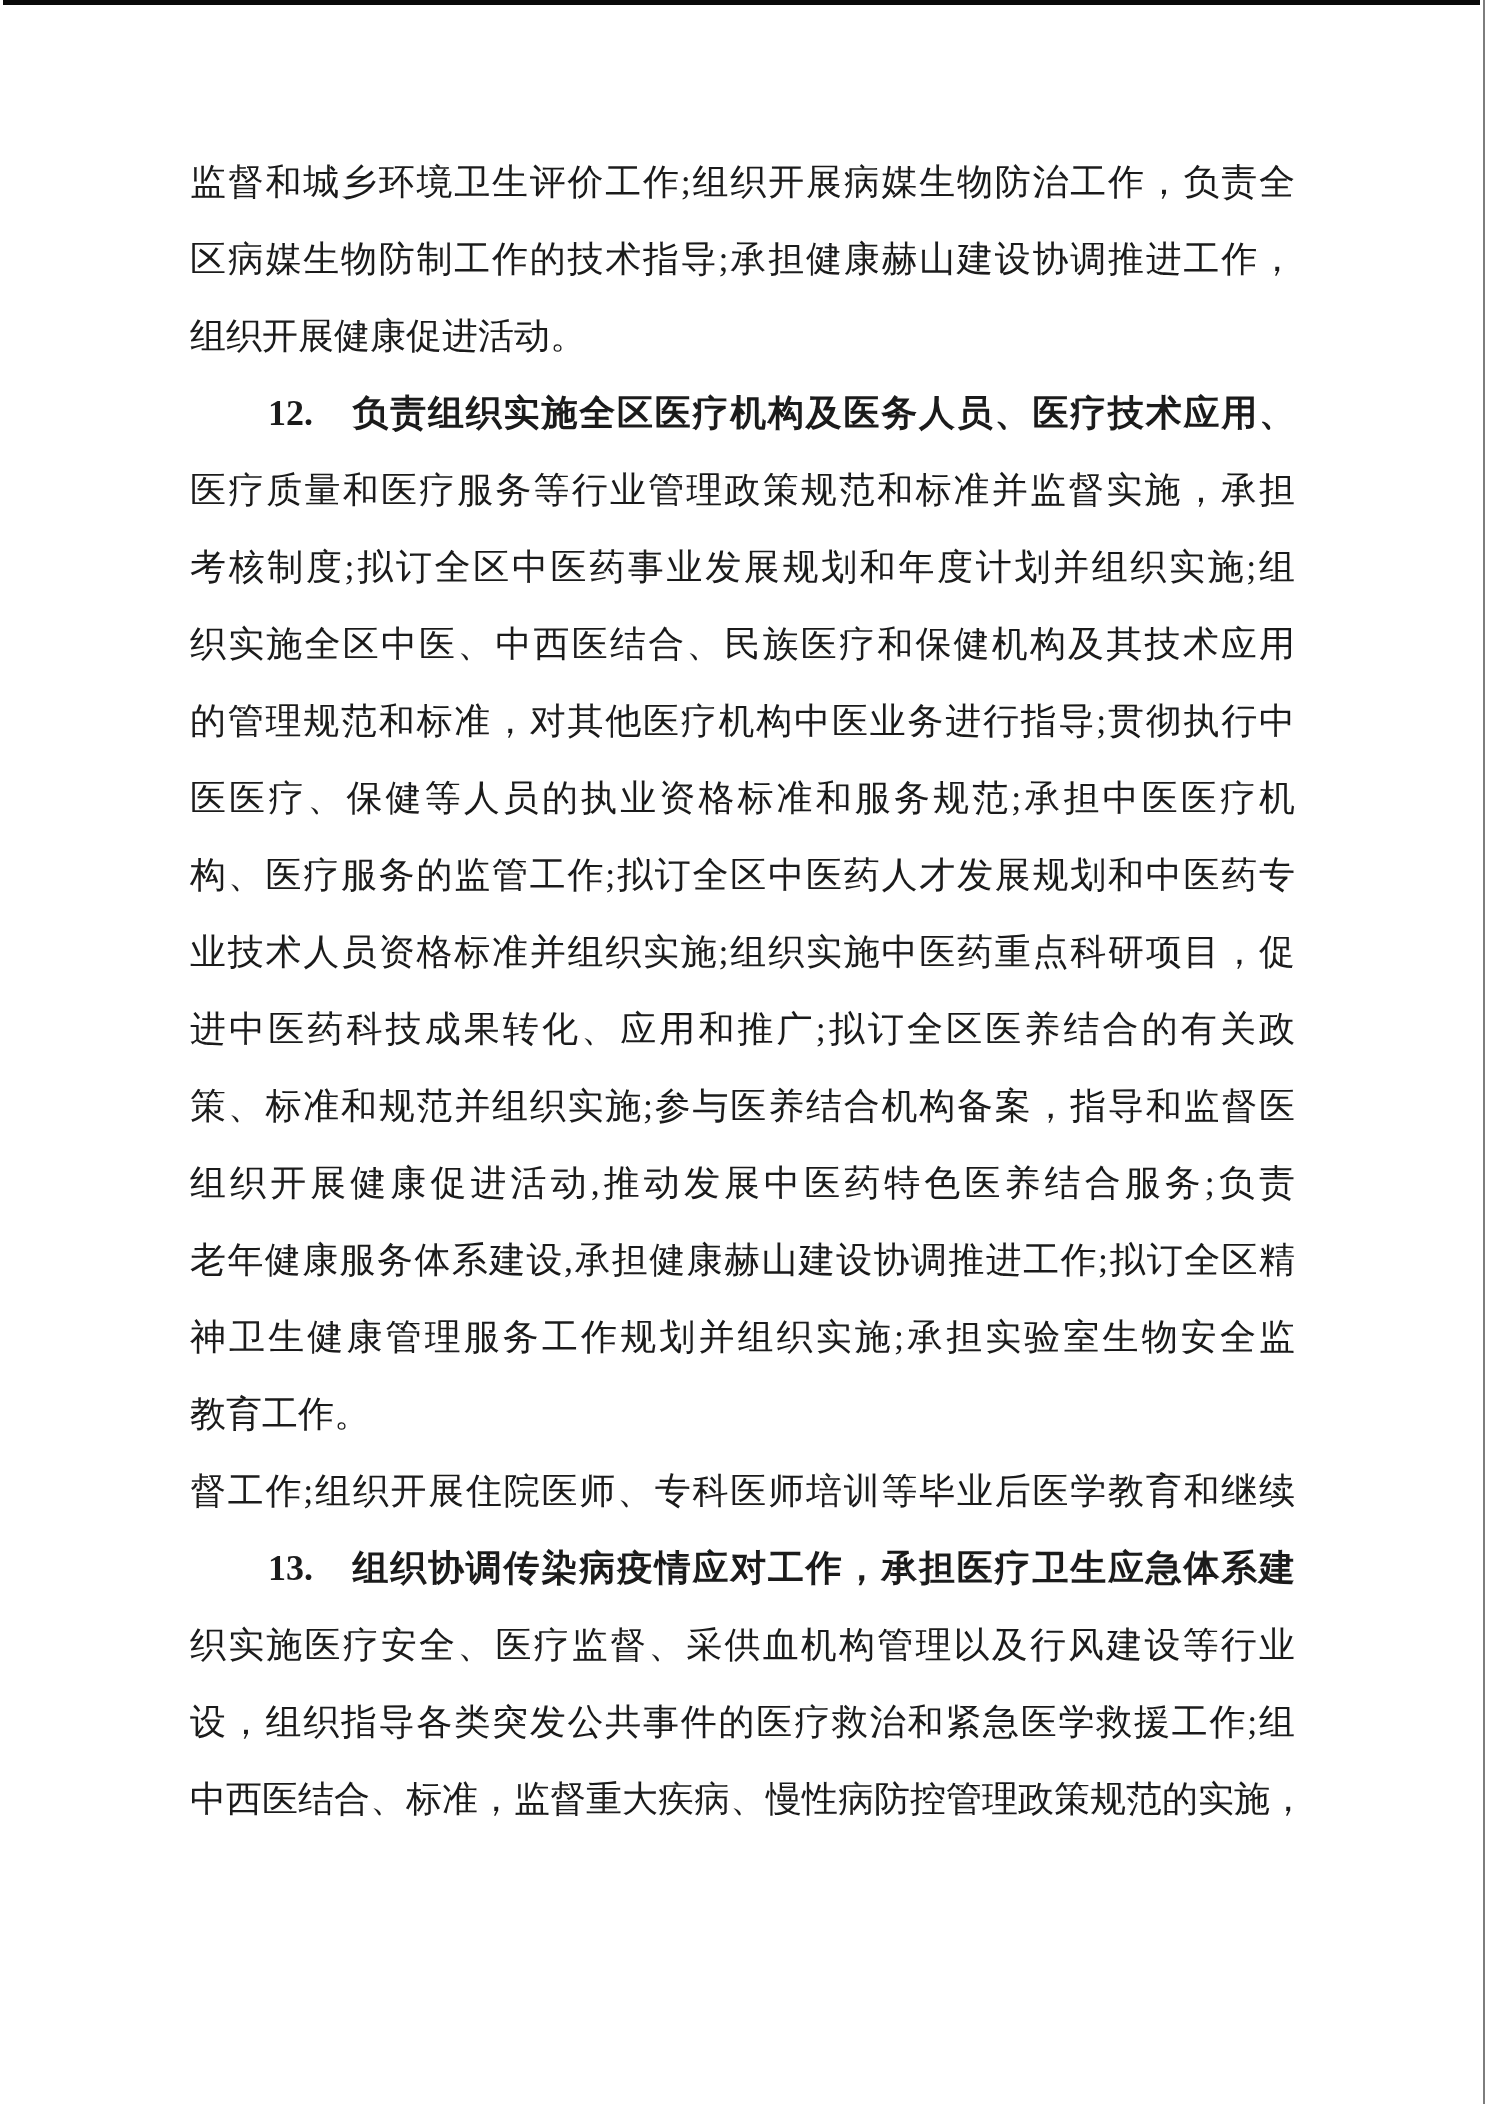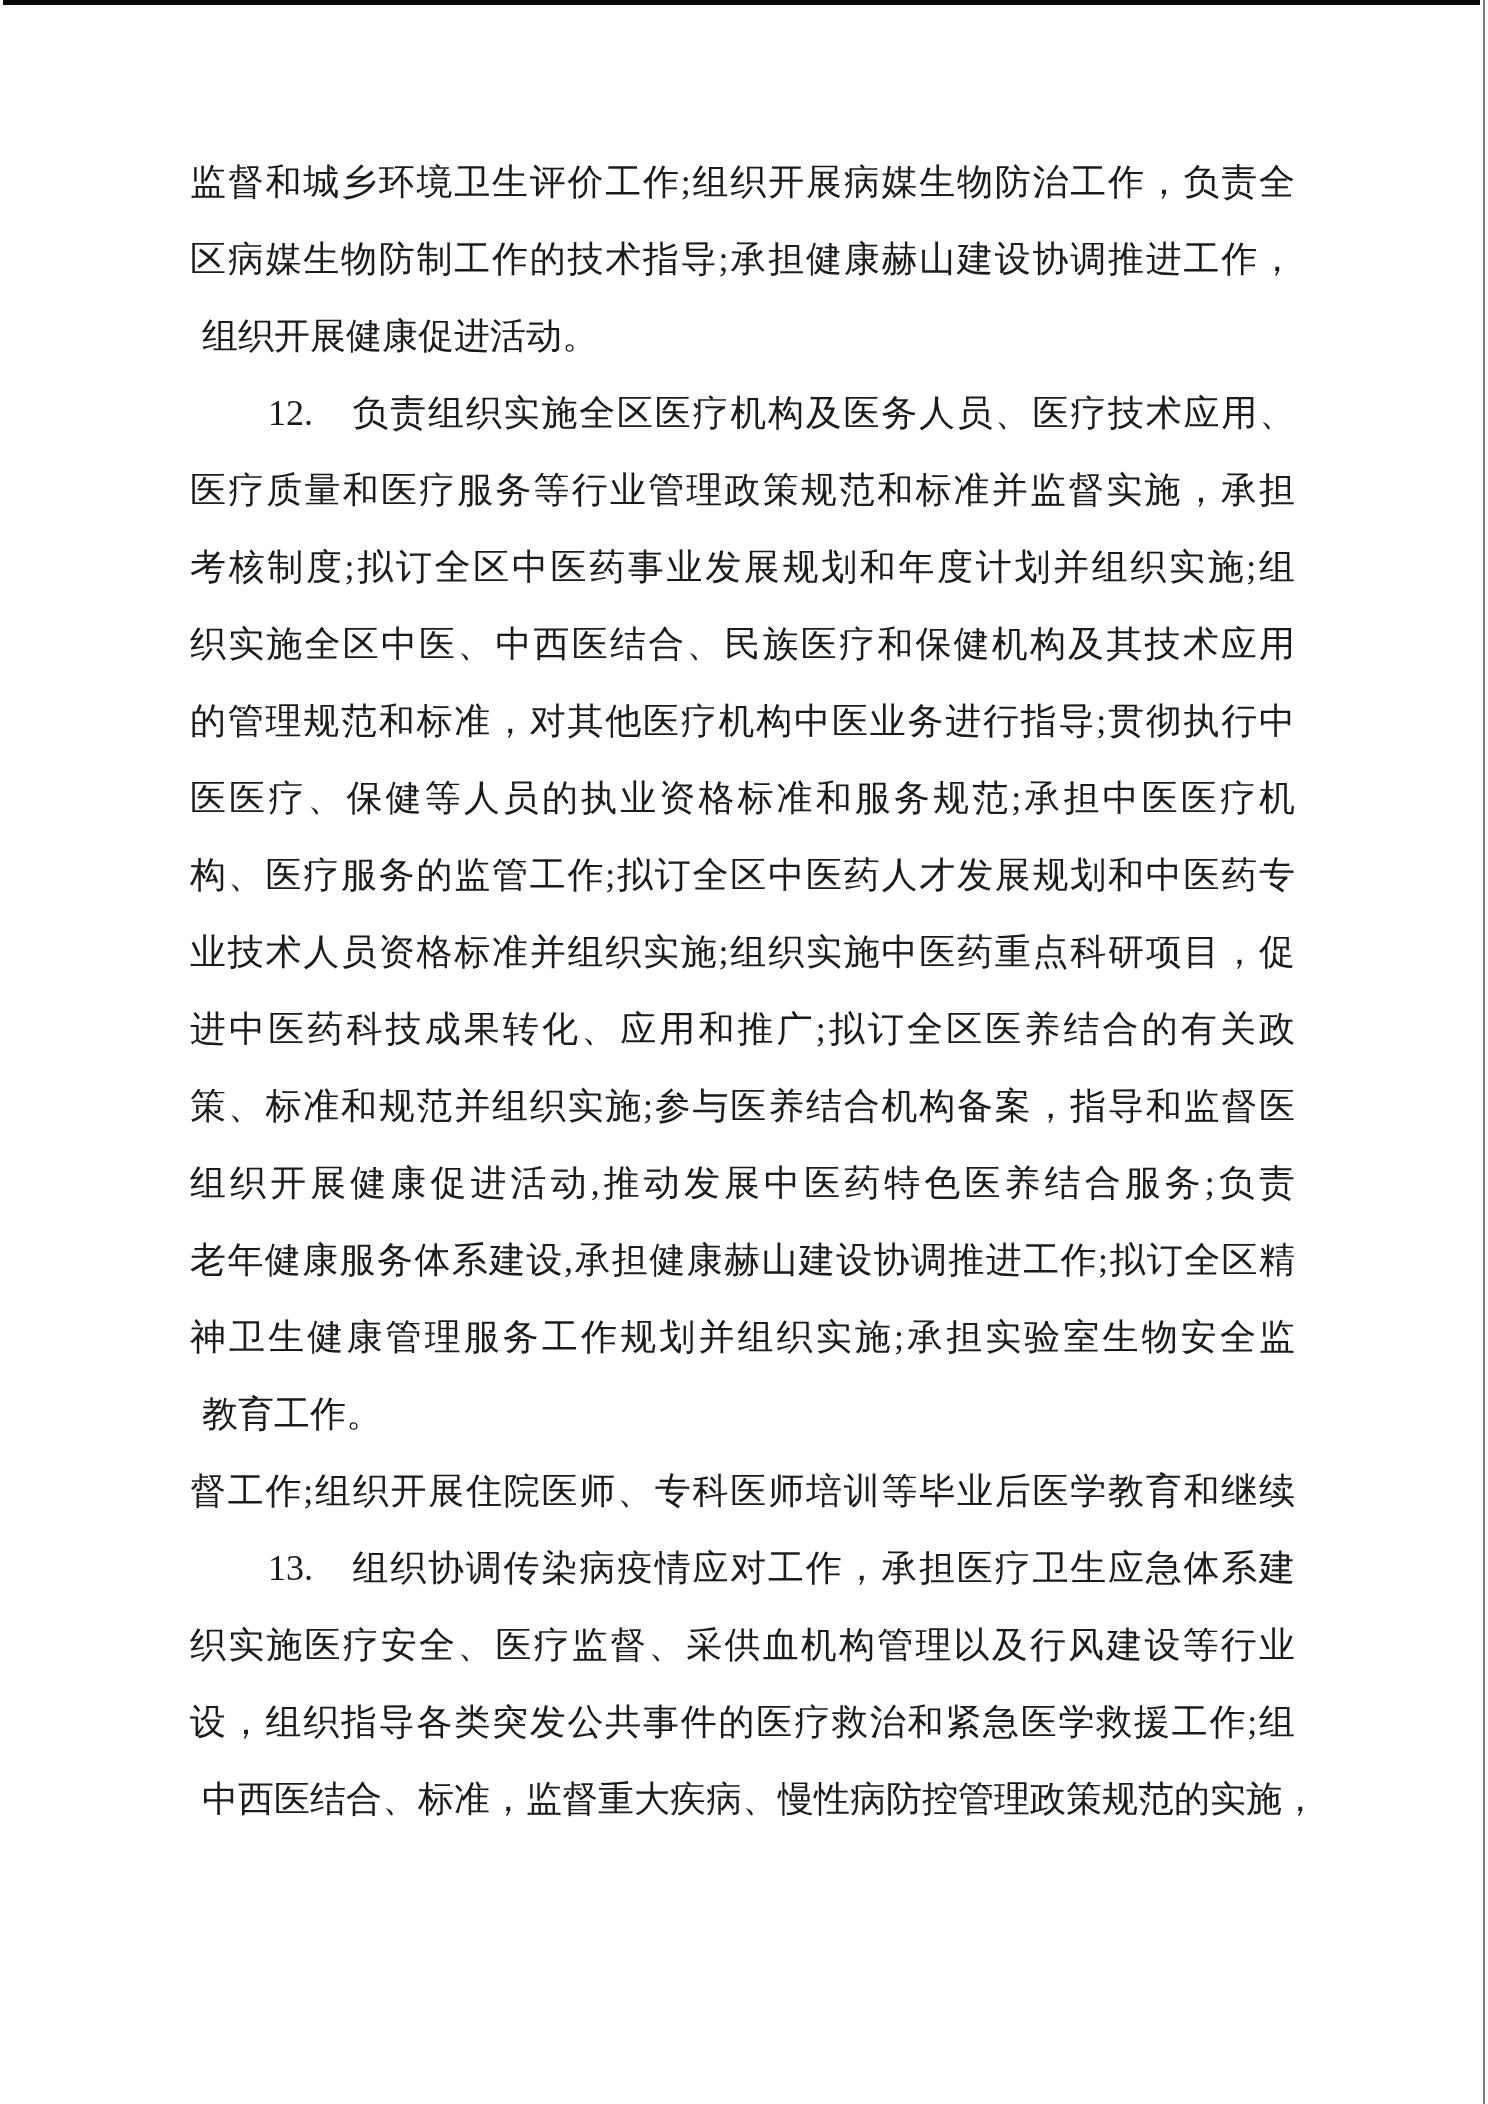--- a/index.html
+++ b/index.html
@@ -43,25 +43,25 @@
     font-size: 36px;
     color: #1b1b1b;
     font-weight: 400;
     white-space: nowrap;
     text-align: justify;
     text-align-last: justify;
     text-justify: inter-character;
   }
   .line.indent {
     padding-left: 78px;
+    font-weight: bold;
   }
   .line.para-end {
     text-align: left;
     text-align-last: left;
-    margin-left: 12px;
   }
 </style>
 </head>
 <body>
 
 <div class="page">
   <div class="top-edge"></div>
   <div class="right-edge"></div>
   <div class="text-block">
       <div class="line">监督和城乡环境卫生评价工作;组织开展病媒生物防治工作，负责全</div>

